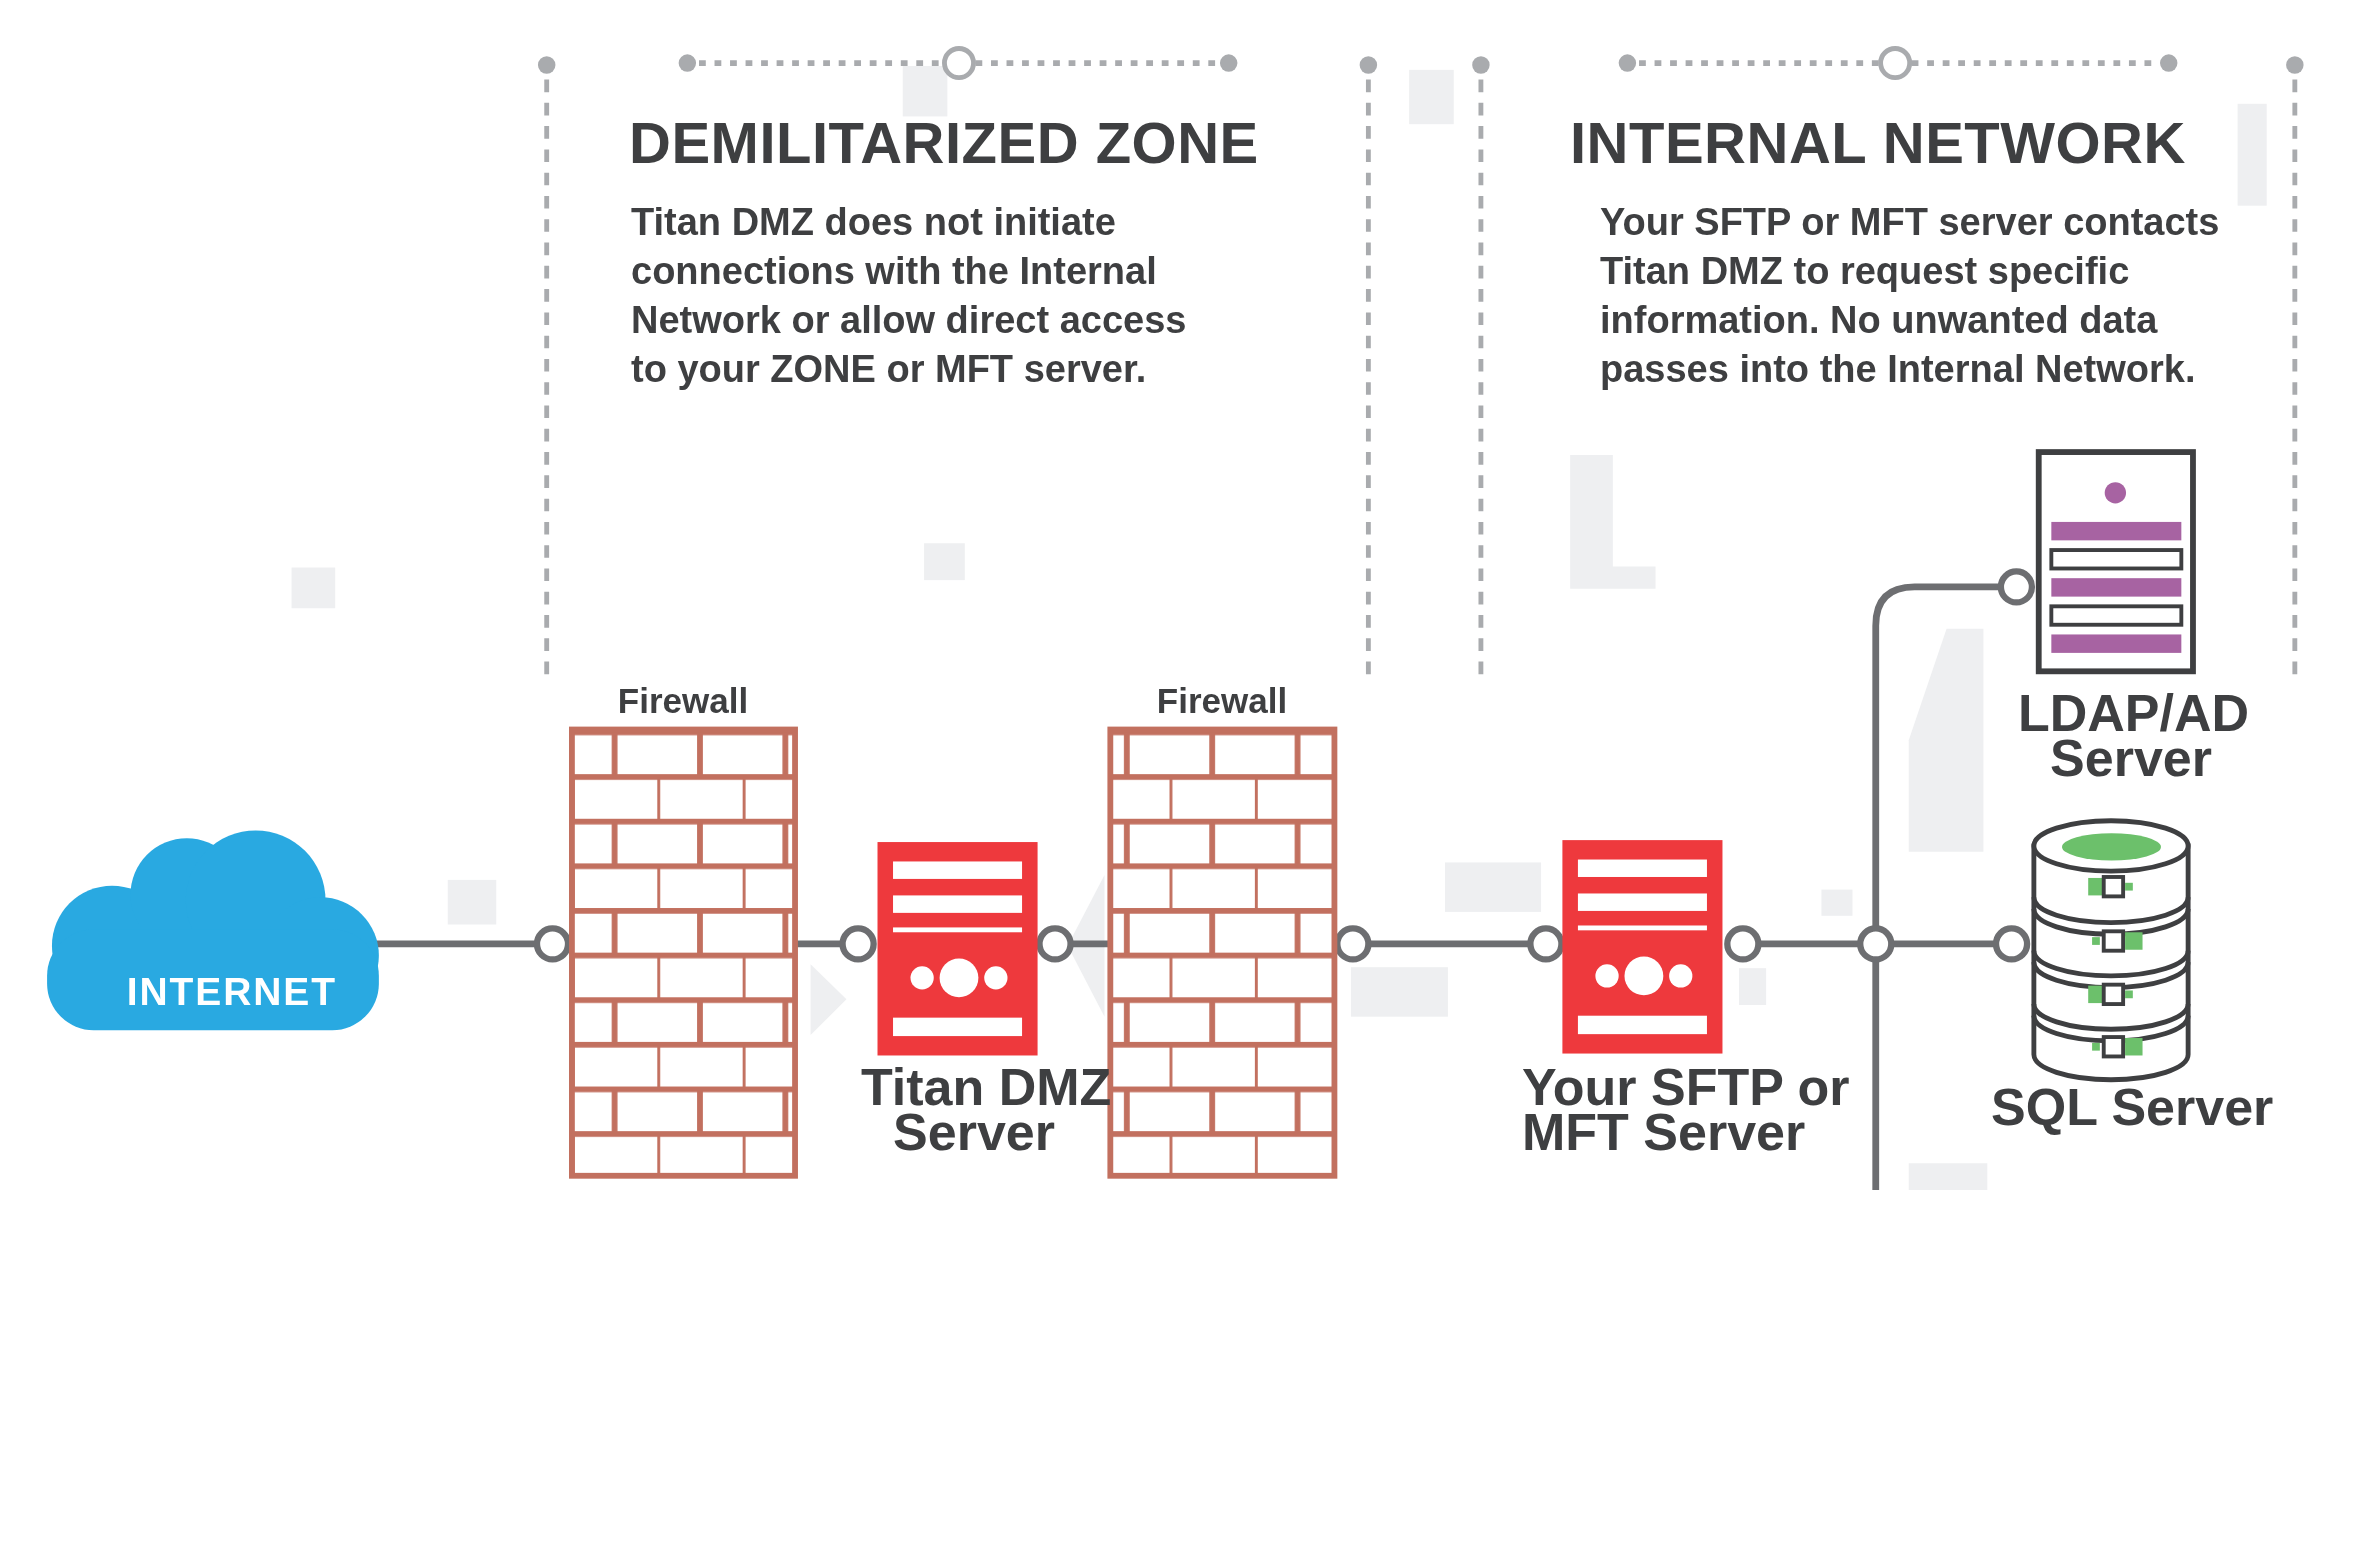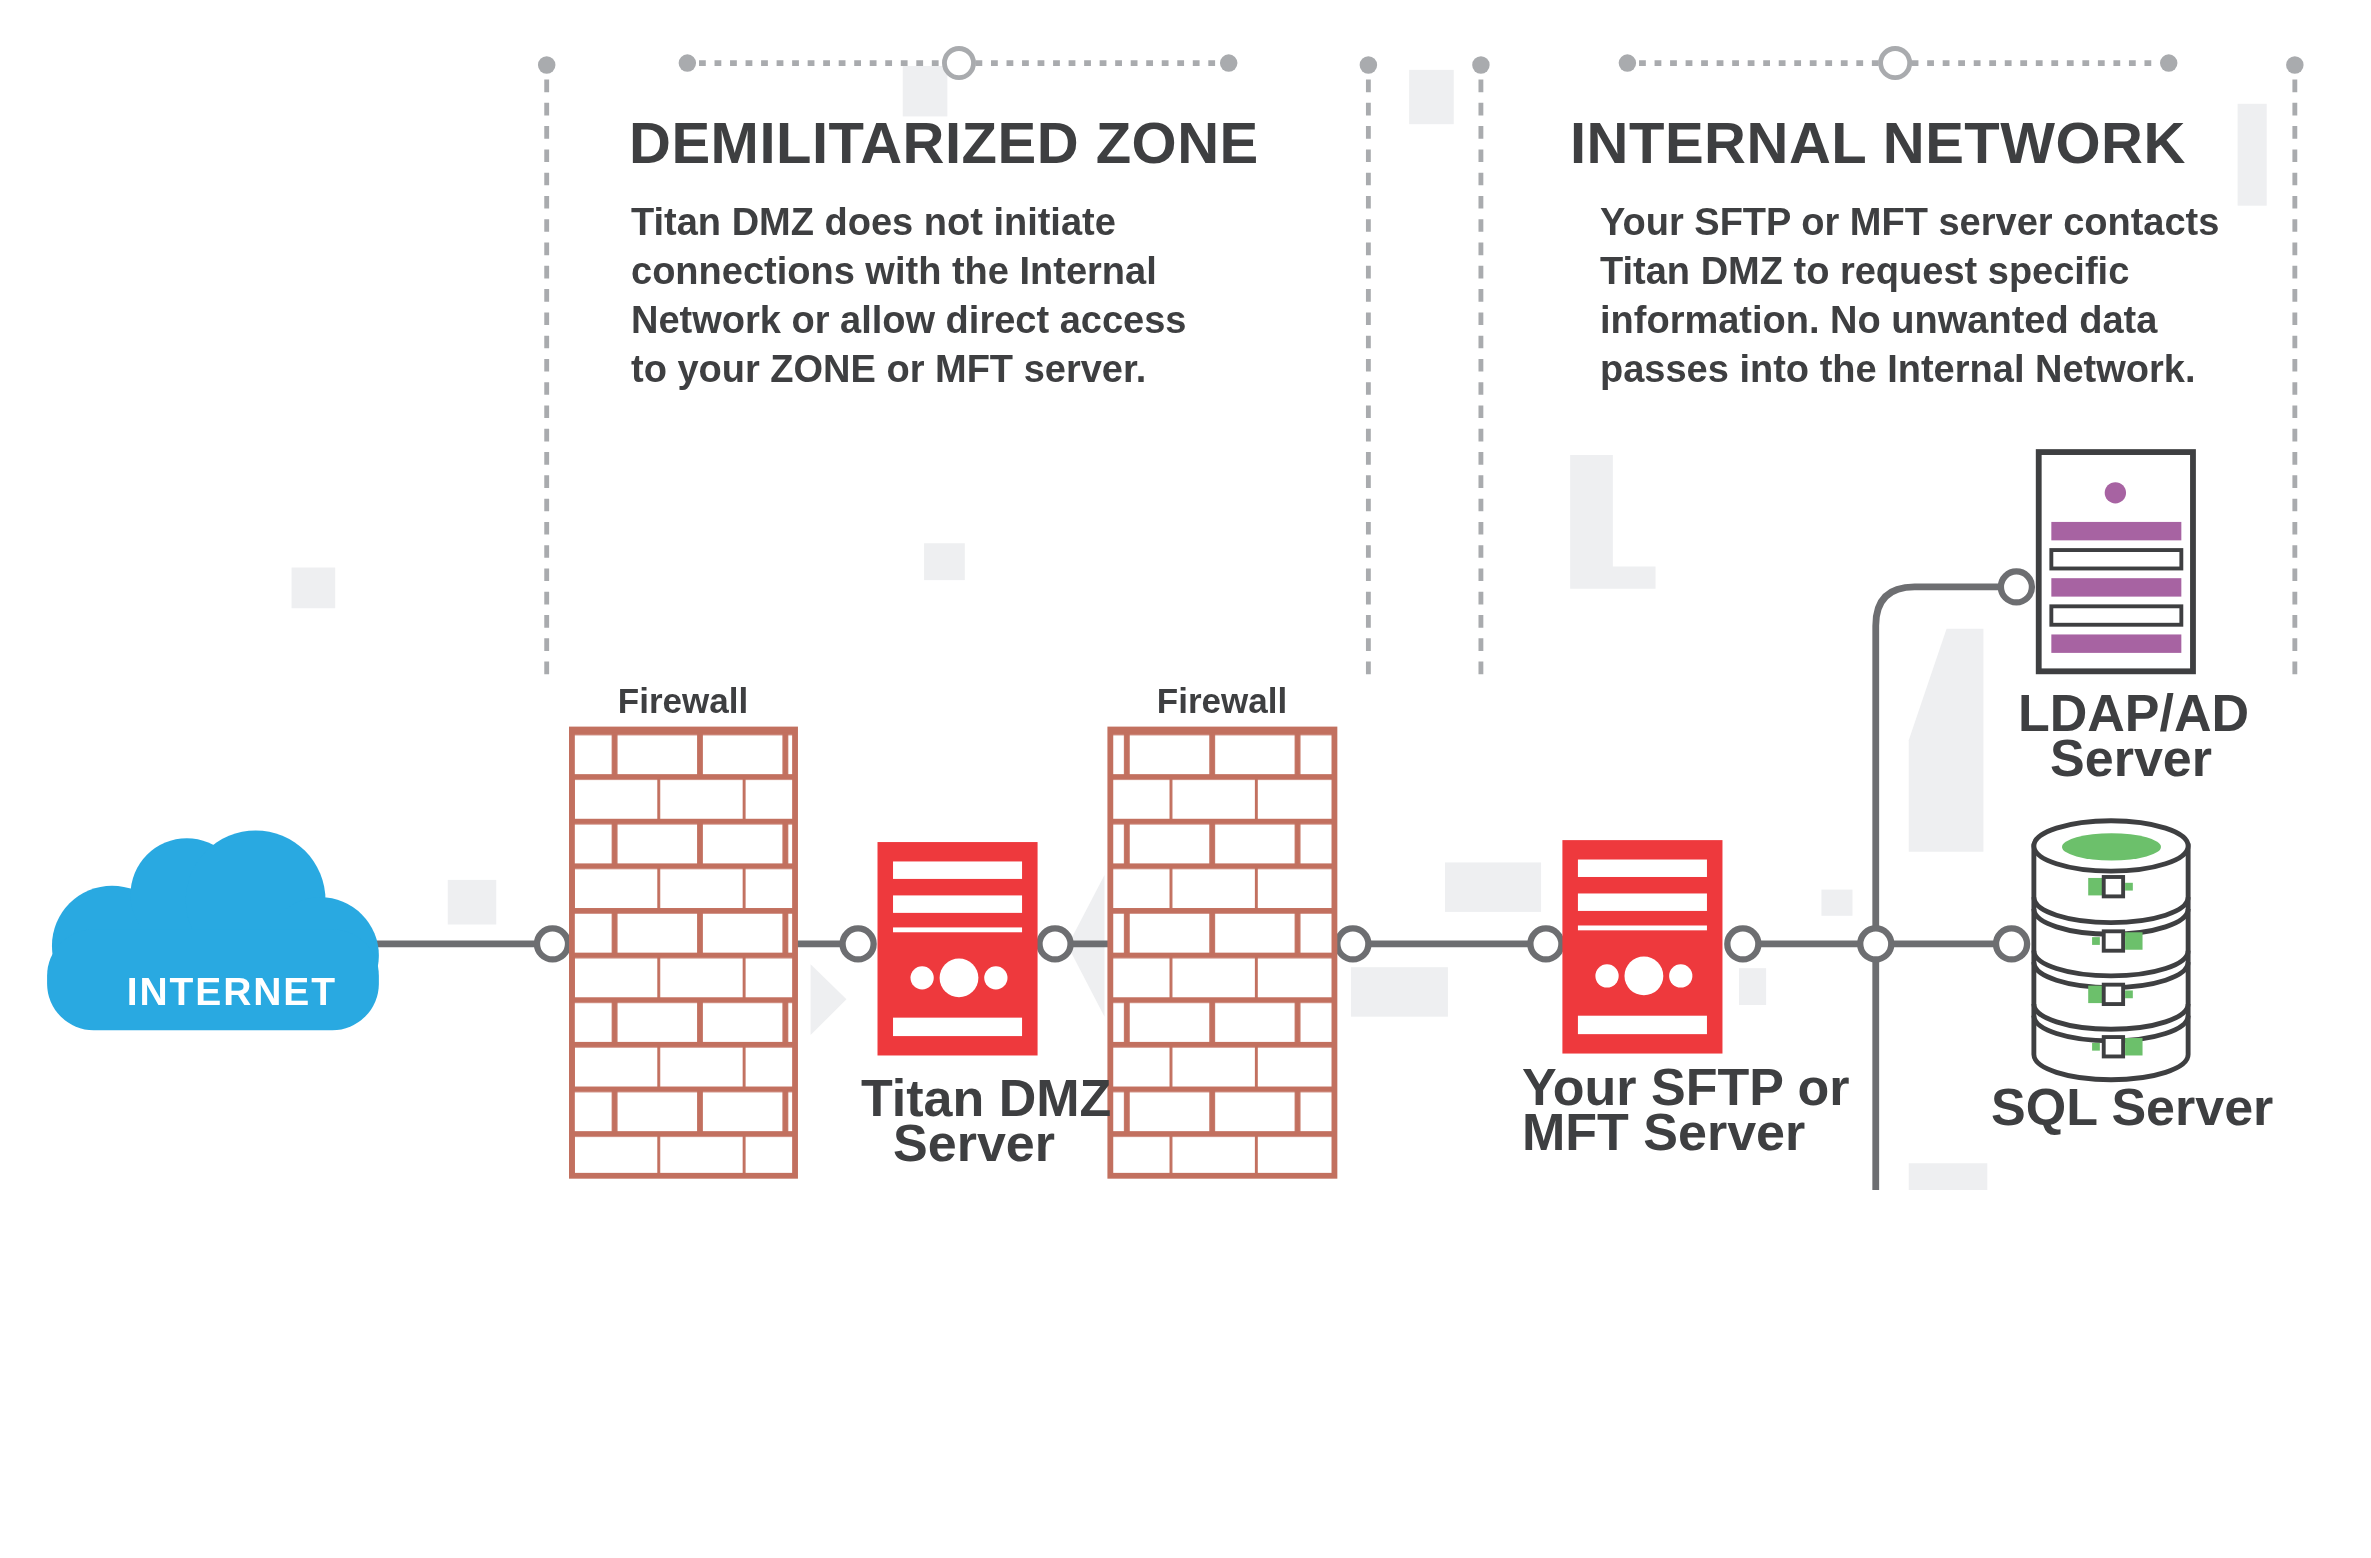--- a/index.html
+++ b/index.html
@@ -233,21 +233,21 @@
     <div>Titan DMZ to request specific</div>
     <div>information. No unwanted data</div>
     <div>passes into the Internal Network.</div>
   </div>
 
   <div class="abs cloud-label" style="left:104px;top:970px;width:233px;">INTERNET</div>
 
   <div class="abs fw-label" style="left:586px;top:681px;width:194px;">Firewall</div>
   <div class="abs fw-label" style="left:1125px;top:681px;width:194px;">Firewall</div>
 
-  <div class="abs node-label" style="left:861px;top:1065px;width:194px;margin-top:11px;">
+  <div class="abs node-label" style="left:861px;top:1065px;width:194px;">
     <div>Titan DMZ</div>
     <div>Server</div>
   </div>
 
   <div class="abs node-label" style="left:1522px;top:1065px;width:243px;">
     <div>Your SFTP or</div>
     <div>MFT Server</div>
   </div>
 
   <div class="abs node-label" style="left:2018px;top:691px;width:194px;">

